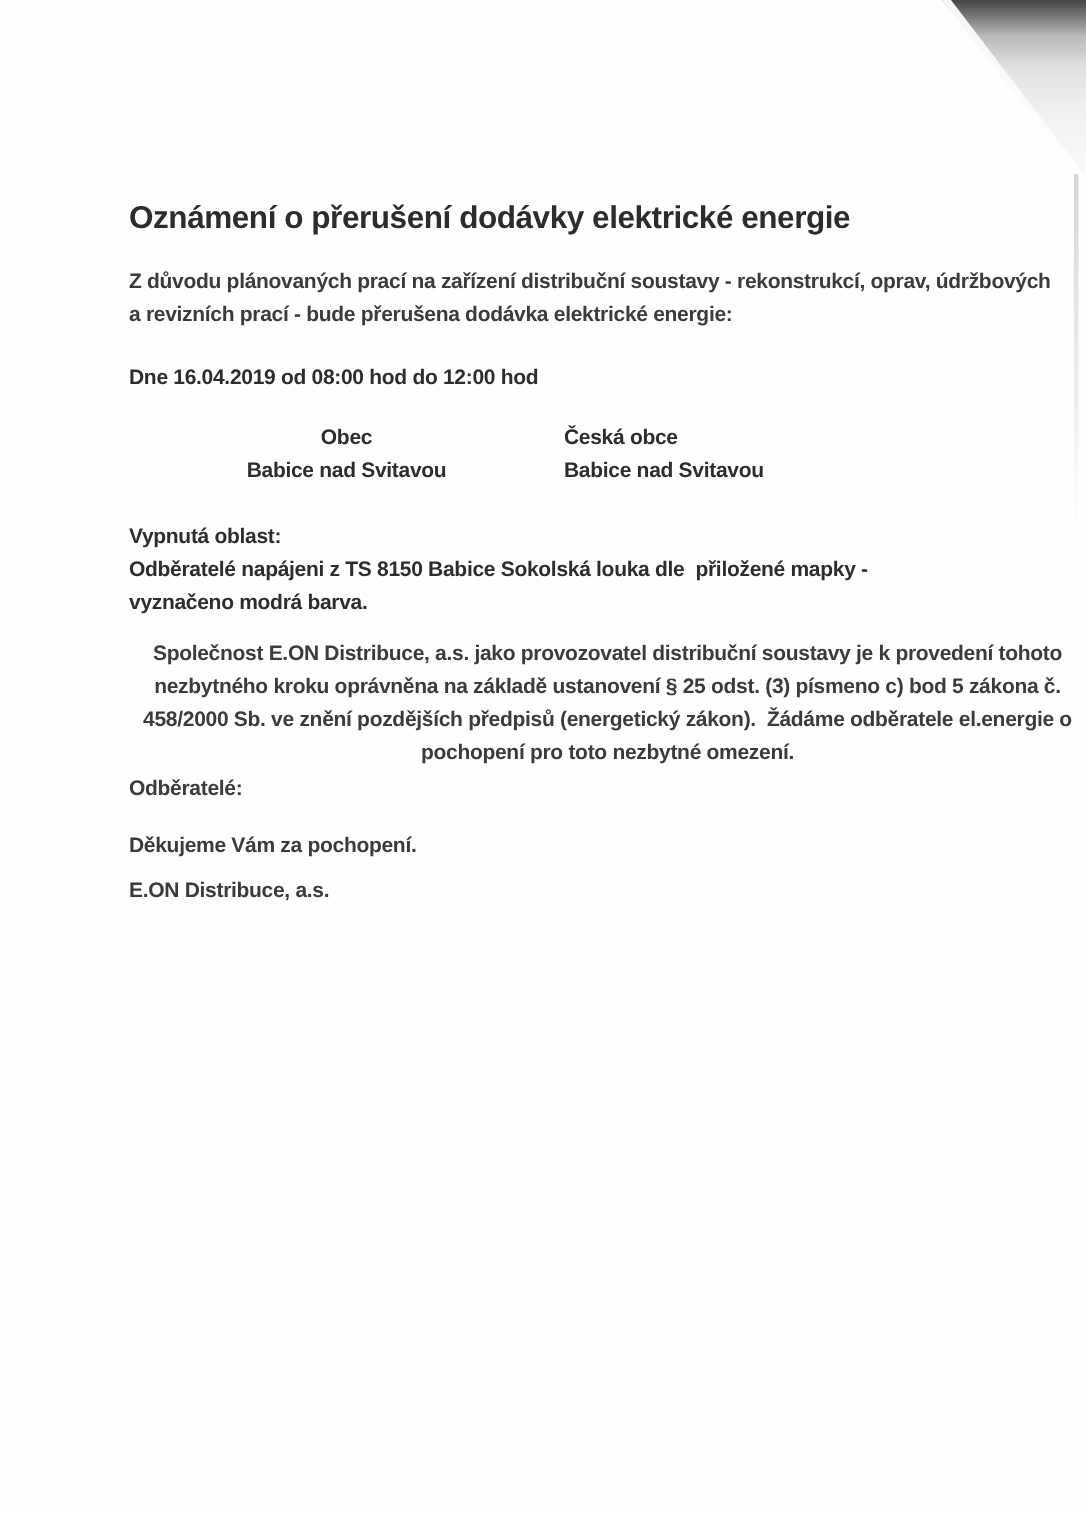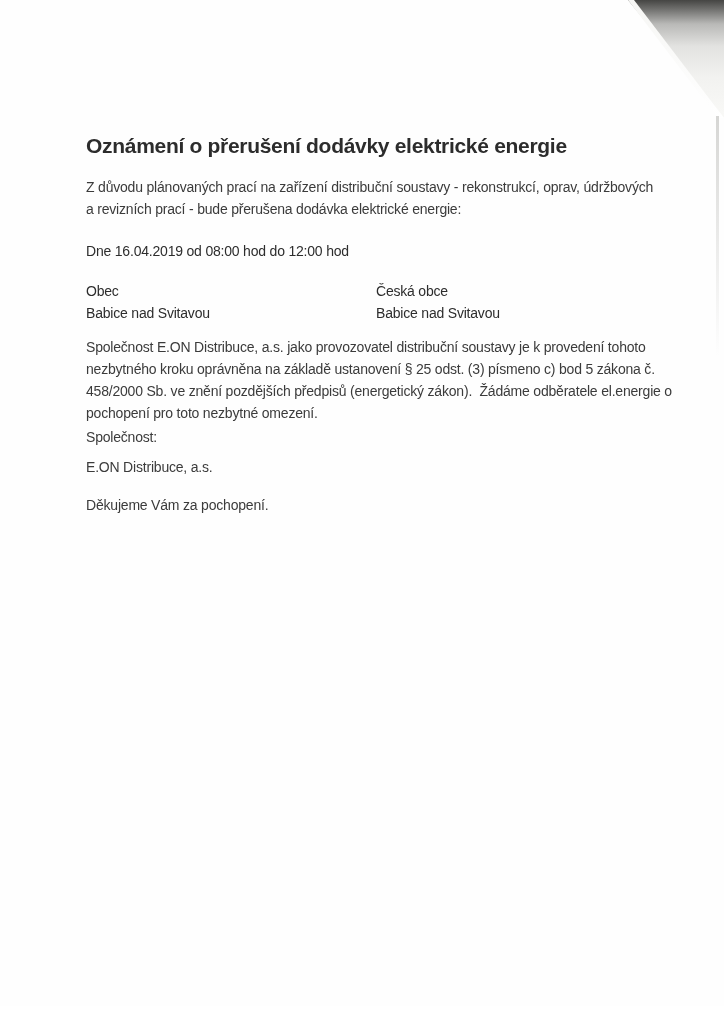--- a/index.html
+++ b/index.html
@@ -41,31 +41,32 @@
     position: absolute; left: 86px; top: 132px; right: 0;
   }
   .pre { white-space: pre; }
   .doc-title {
     font-size: 21px; font-weight: 700; color: #2c2c2c;
     letter-spacing: -0.3px; line-height: 28px;
   }
   .body-text {
     font-size: 14px; line-height: 22px; color: #3b3b3b;
     letter-spacing: -0.2px;
+    font-weight: bold;
   }
   .bold-text {
-    font-size: 14px; line-height: 22px; font-weight: 400;
+    font-size: 14px; line-height: 22px; font-weight: 700;
     color: #2d2d2d; letter-spacing: -0.2px;
   }
   .intro        { margin-top: 16px; }
   .date-line    { margin-top: 20px; }
   .loc-grid     { margin-top: 18px; display: flex; }
-  .loc-col-1    { width: 290px; }
+  .loc-col-1    { width: 290px; text-align: center; }
   .outage       { margin-top: 22px; }
-  .legal        { margin-top: 12px; }
+  .legal        { margin-top: 12px; text-align: center; }
   .notice       { margin-top: 2px; }
   .generator    { margin-top: 6px; }
   .contact      { margin-top: 20px; }
   .thanks       { margin-top: 16px; }
   .signature    { margin-top: 8px; }
 </style>
 </head>
 <body>
 
 <div class="page">
@@ -87,30 +88,35 @@
       <div class="loc-col-1">
         <div class="bold-text pre">Obec</div>
         <div class="bold-text pre">Babice nad Svitavou</div>
       </div>
       <div class="loc-col-2">
         <div class="bold-text pre">Česká obce</div>
         <div class="bold-text pre">Babice nad Svitavou</div>
       </div>
     </div>
 
+    <div class="outage">
+      <div class="bold-text pre">Vypnutá oblast:</div>
+      <div class="bold-text pre">Odběratelé napájeni z TS 8150 Babice Sokolská louka dle  přiložené mapky -
+vyznačeno modrá barva.</div>
+    </div>
 
     <p class="body-text pre legal">Společnost E.ON Distribuce, a.s. jako provozovatel distribuční soustavy je k provedení tohoto
 nezbytného kroku oprávněna na základě ustanovení § 25 odst. (3) písmeno c) bod 5 zákona č.
 458/2000 Sb. ve znění pozdějších předpisů (energetický zákon).  Žádáme odběratele el.energie o
 pochopení pro toto nezbytné omezení.</p>
 
     <div class="notice">
-      <div class="body-text pre">Společnost:</div>
+      <div class="body-text pre">Odběratelé:</div>
     </div>
 
 
 
+    <p class="body-text pre thanks">Děkujeme Vám za pochopení.</p>
+
     <p class="body-text pre signature">E.ON Distribuce, a.s.</p>
-
-    <p class="body-text pre thanks">Děkujeme Vám za pochopení.</p>
 
   </div>
 </div>
 
 </body></html>

